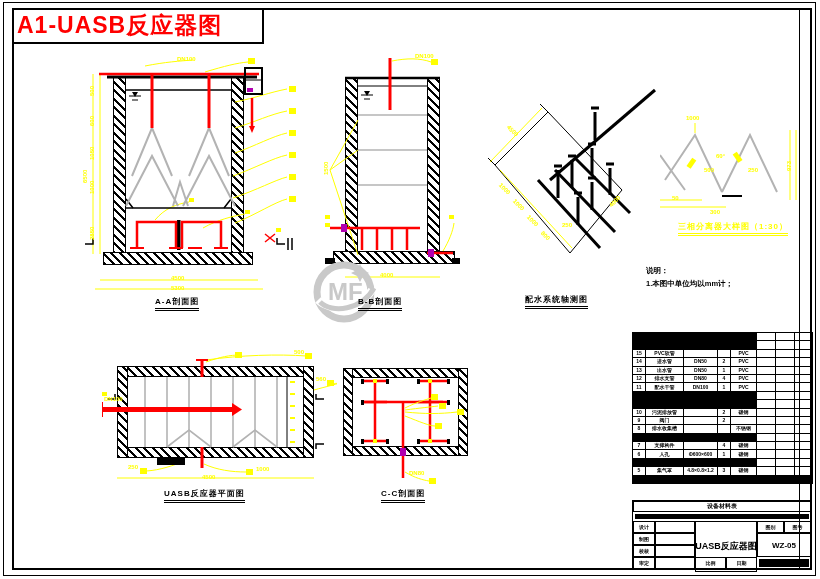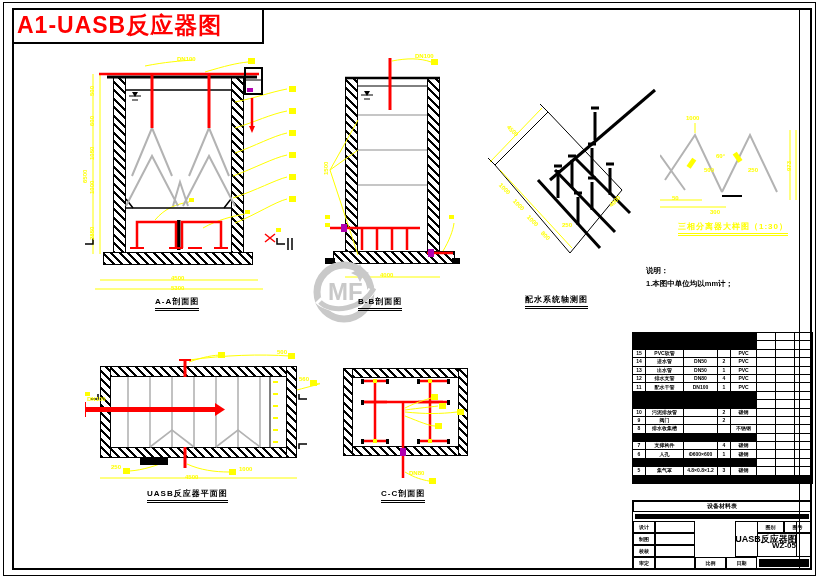--- a/index.html
+++ b/index.html
@@ -232,21 +232,21 @@
     <span class="dim" style="left:12px;top:80px;">50</span>
     <span class="dim rot" style="left:126px;top:56px;">973</span>
     <span class="viewlabel yel" style="left:18px;top:106px;">三相分离器大样图（1:30）</span>
   </div>
 
   <div class="notes">
     <div>说明：</div>
     <div>1.本图中单位均以mm计；</div>
   </div>
 
-  <div class="viewbox" style="left:85px;top:352px;width:235px;height:148px;">
+  <div class="viewbox" style="left:102px;top:352px;width:235px;height:148px;">
     <div class="hatch" style="left:15px;top:14px;width:197px;height:11px;"></div>
     <div class="hatch" style="left:15px;top:95px;width:197px;height:11px;"></div>
     <div class="hatch" style="left:15px;top:14px;width:11px;height:92px;"></div>
     <div class="hatch" style="left:201px;top:14px;width:11px;height:92px;"></div>
     <svg width="235" height="148" viewBox="0 0 235 148">
       <g stroke="#b3b3b3" stroke-width="1.6" fill="none">
         <path d="M43,25 V95 M65,25 V95 M87,25 V95 M109,25 V95 M131,25 V95 M153,25 V95 M175,25 V95"></path>
         <path d="M65,95 L87,78 L109,95 M131,95 L153,78 L175,95"></path>
       </g>
       <g stroke="#000" stroke-width="1">
@@ -502,21 +502,21 @@
     <div class="cell" style="left:0;top:0;width:178px;height:11px;font-size:6px;">设备材料表</div>
     <div class="blackbar" style="left:2px;top:13px;width:174px;height:5px;"></div>
     <div class="cell" style="left:0;top:20px;width:22px;height:12px;font-size:5px;">设计</div>
     <div class="cell" style="left:0;top:32px;width:22px;height:12px;font-size:5px;">制图</div>
     <div class="cell" style="left:0;top:44px;width:22px;height:12px;font-size:5px;">校核</div>
     <div class="cell" style="left:0;top:56px;width:22px;height:12px;font-size:5px;">审定</div>
     <div class="cell" style="left:22px;top:20px;width:40px;height:12px;"></div>
     <div class="cell" style="left:22px;top:32px;width:40px;height:12px;"></div>
     <div class="cell" style="left:22px;top:44px;width:40px;height:12px;"></div>
     <div class="cell" style="left:22px;top:56px;width:40px;height:12px;"></div>
-    <div class="cell" style="left:62px;top:20px;width:62px;height:36px;font-size:9px;margin-left:40px;">UASB反应器图</div>
+    <div class="cell" style="left:62px;top:20px;width:62px;height:51px;font-size:9px;">UASB反应器图</div>
     <div class="cell" style="left:62px;top:56px;width:31px;height:12px;font-size:5px;">比例</div>
     <div class="cell" style="left:93px;top:56px;width:31px;height:12px;font-size:5px;">日期</div>
     <div class="cell" style="left:124px;top:20px;width:27px;height:12px;font-size:5px;">图别</div>
     <div class="cell" style="left:151px;top:20px;width:27px;height:12px;font-size:5px;">图号</div>
     <div class="cell" style="left:124px;top:32px;width:54px;height:24px;font-size:8px;">WZ-05</div>
     <div class="blackbar" style="left:126px;top:58px;width:50px;height:8px;"></div>
   </div>
 
 </div>
 

